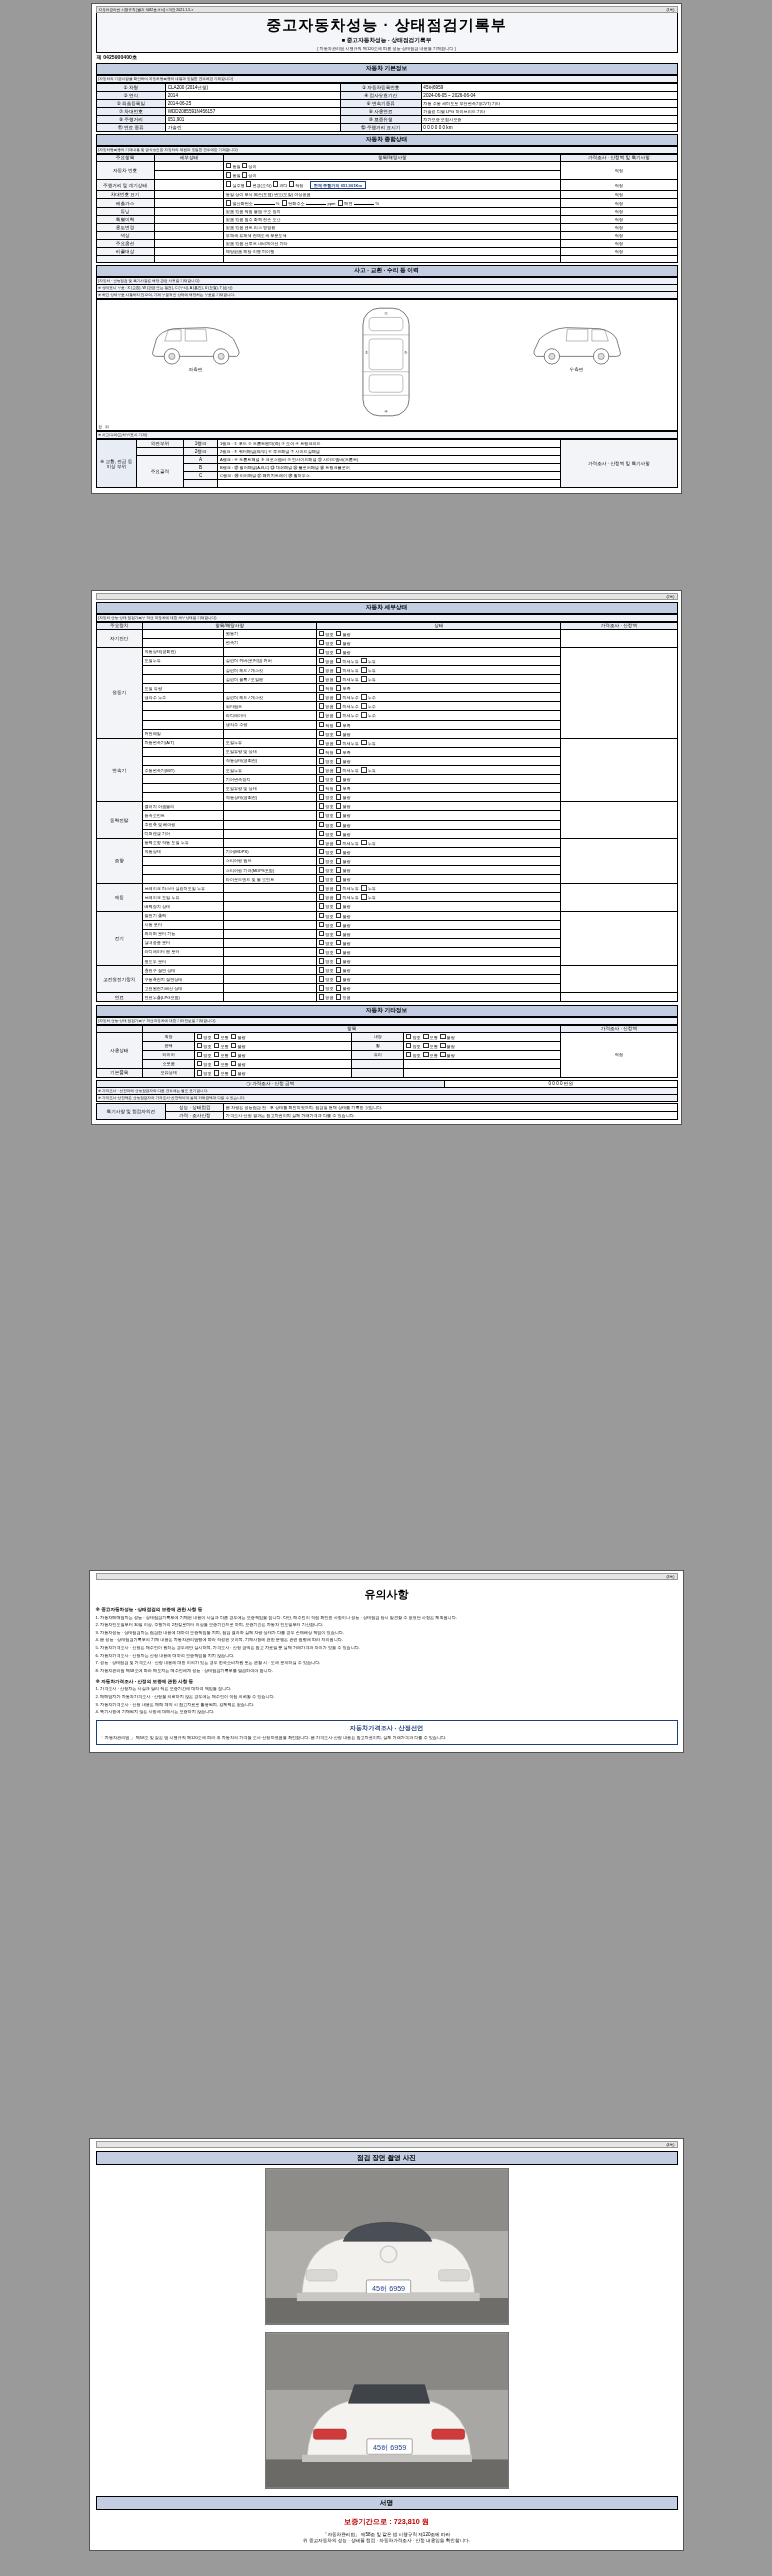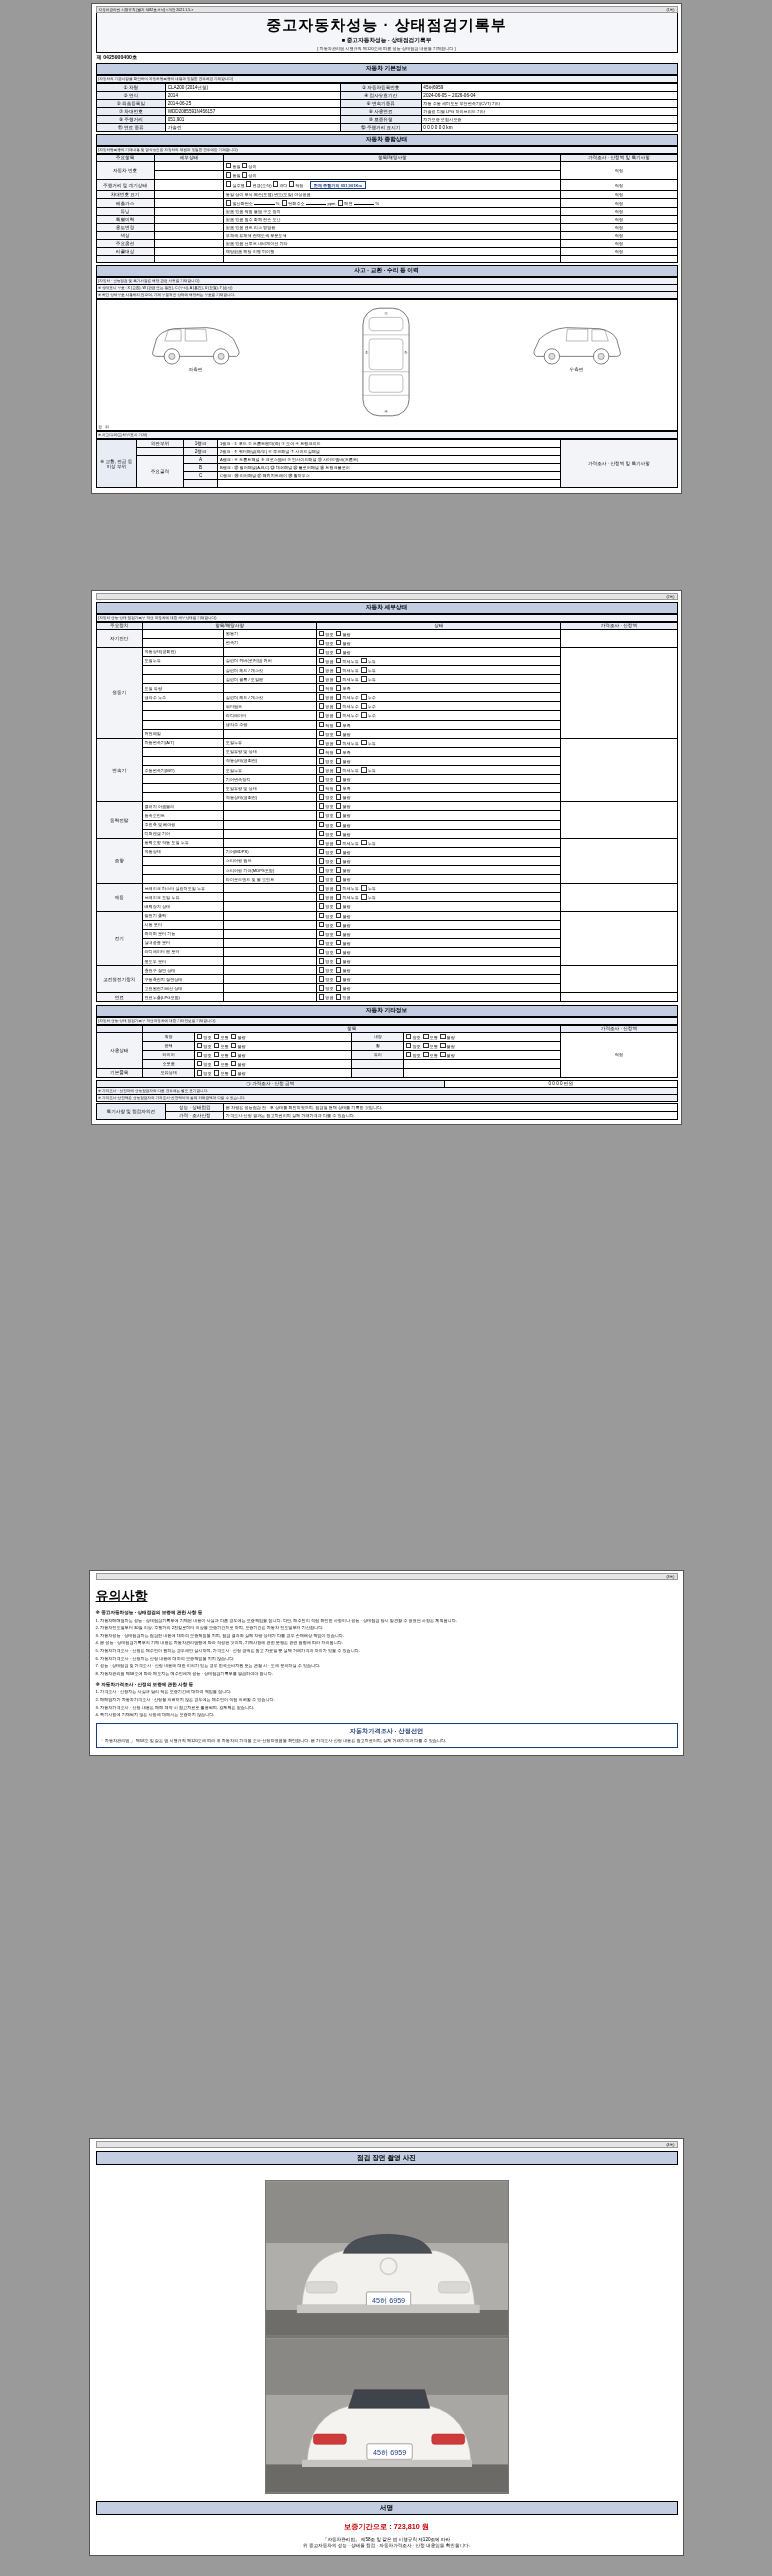--- a/index.html
+++ b/index.html
@@ -607,21 +607,21 @@
     </div>
   </div>
 
   <div class="pgwrap" style="top:1570px;">
     <div class="sheet pgbg doc" style="padding:2.1px 5.2px 7.2px;">
       <div class="topband">
         <span>&nbsp;</span>
         <span>(3쪽)</span>
       </div>
 
-      <div style="text-align:left;font-size:13px;font-weight:bold;margin:7.2px 0 5.2px;text-decoration:underline;">유의사항</div>
+      <div style="text-align:center;font-size:11px;font-weight:bold;margin:7.2px 0 5.2px;">유의사항</div>
 
       <div class="hh">※ 중고자동차성능 · 상태점검의 보증에 관한 사항 등</div>
       <ul class="ol" id="notice-list-1">
           <li>1. 자동차매매업자는 성능 · 상태점검기록부에 기재된 내용이 사실과 다른 경우에는 보증책임을 집니다. 다만, 매수인이 직접 확인한 사항이나 성능 · 상태점검 당시 발견할 수 없었던 사항은 제외됩니다.</li>
           <li>2. 자동차인도일부터 30일 이상, 주행거리 2천킬로미터 이상을 보증기간으로 하며, 보증기간은 자동차 인도일부터 기산합니다.</li>
           <li>3. 자동차성능 · 상태점검자는 점검한 내용에 대하여 보증책임을 지며, 점검 결과와 실제 차량 상태가 다를 경우 손해배상 책임이 있습니다.</li>
           <li>4. 본 성능 · 상태점검기록부의 기재 내용은 자동차관리법령에 따라 작성된 것이며, 기재사항에 관한 분쟁은 관련 법령에 따라 처리됩니다.</li>
           <li>5. 자동차가격조사 · 산정은 매수인이 원하는 경우에만 실시하며, 가격조사 · 산정 금액은 참고 자료일 뿐 실제 거래가격과 차이가 있을 수 있습니다.</li>
           <li>6. 자동차가격조사 · 산정자는 산정 내용에 대하여 보증책임을 지지 않습니다.</li>
           <li>7. 성능 · 상태점검 및 가격조사 · 산정 내용에 대한 이의가 있는 경우 한국소비자원 또는 관할 시 · 도에 문의하실 수 있습니다.</li>
@@ -645,21 +645,21 @@
 
   <div class="pgwrap" style="top:2138px;">
     <div class="sheet pgbg doc" style="padding:2.1px 5.2px 7.2px;">
       <div class="topband">
         <span>&nbsp;</span>
         <span>(4쪽)</span>
       </div>
 
       <div class="fotocap" style="margin-top:3.1px;">점검 장면 촬영 사진</div>
 
-      <div style="display:flex;flex-direction:column;align-items:center;gap:0;margin-top:15px;">
+      <div style="display:flex;flex-direction:column;align-items:center;gap:7px;margin-top:3px;">
 
         <div class="photo" style="width:242px;height:155px;position:relative;overflow:hidden;background:linear-gradient(#b9b6b1,#9d9a95);">
           <svg width="242" height="155" viewBox="0 0 470 300">
             <rect x="0" y="0" width="470" height="300" fill="#b0aeaa"></rect>
             <rect x="0" y="0" width="470" height="120" fill="#8e8c88"></rect>
             <rect x="0" y="250" width="470" height="50" fill="#6f6d6a"></rect>
             <path d="M70,240 Q75,150 150,135 L330,135 Q400,150 405,240 Z" fill="#f2f1ee" stroke="#bdbcb8"></path>
             <path d="M150,140 Q160,105 235,103 Q310,105 322,140 Z" fill="#4a4f55" stroke="#33373b"></path>
             <rect x="78" y="195" width="60" height="22" rx="8" fill="#d9d8d4" stroke="#b6b5b1"></rect>
             <rect x="335" y="195" width="60" height="22" rx="8" fill="#d9d8d4" stroke="#b6b5b1"></rect>

